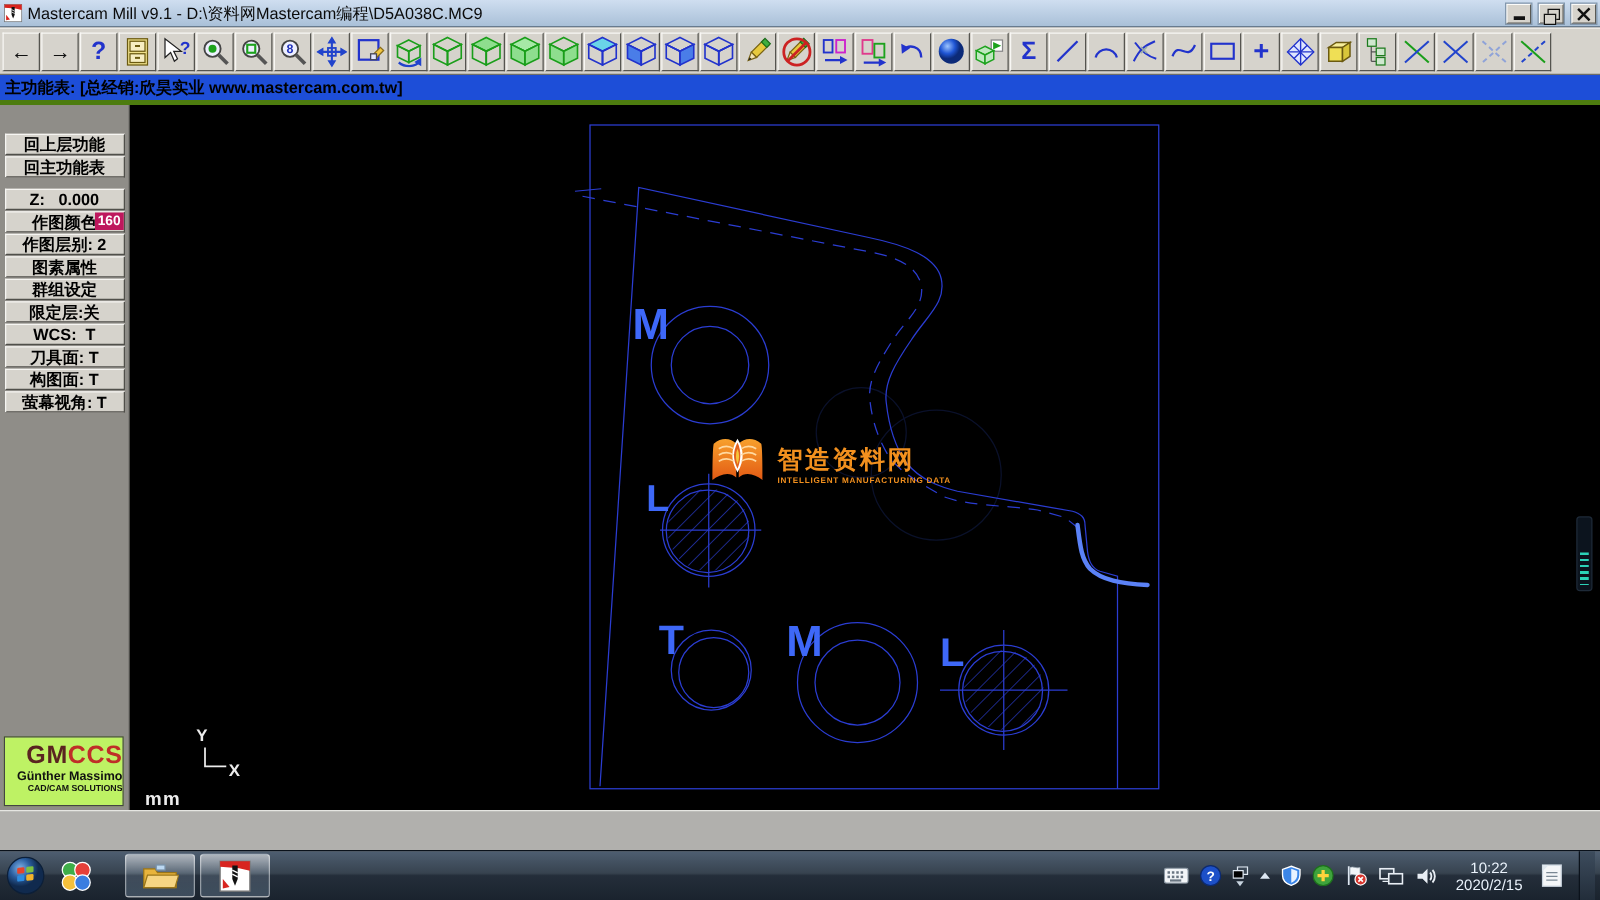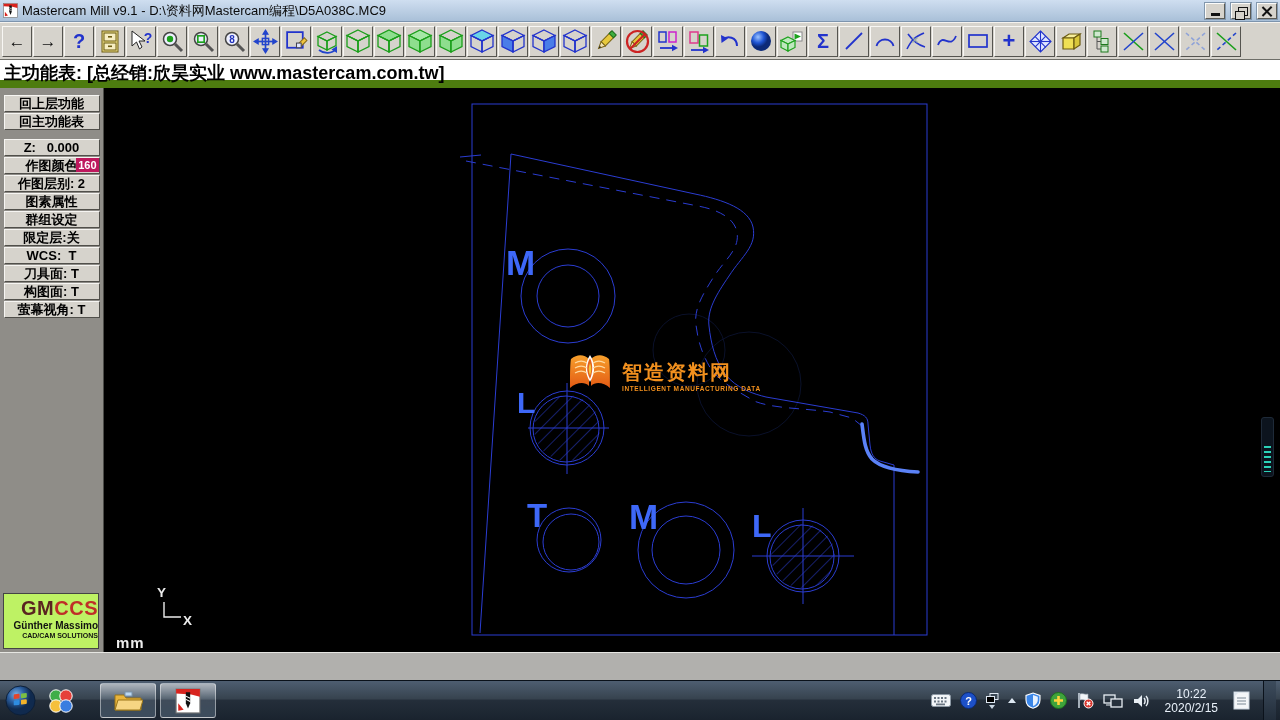--- a/index.html
+++ b/index.html
@@ -20,31 +20,31 @@
   .glyph-x:before{transform:rotate(45deg)}.glyph-x:after{transform:rotate(-45deg)}
 
   
   .toolbar{height:36px;background:#d6d3cc;display:flex;align-items:center;padding:0 1px;
     border-top:1px solid #f4f2ee;border-bottom:1px solid #6e6e68}
   .tbtn{width:30px;height:31px;margin:0 0 0 1px;background:#d6d3cc;border:1px solid;
     border-color:#f8f7f4 #55544f #55544f #f8f7f4;display:flex;align-items:center;justify-content:center;padding:0}
   .ticon{display:flex;align-items:center;justify-content:center;line-height:1}
 
   
-  .menubar{height:19px;background:#ffffff;font-size:18px;font-weight:bold;color:#000;
-    padding:1px 0 0 4px;border-bottom:8px solid #4d7c0f}
+  .menubar{height:19px;background:#1d4ed8;font-size:13px;font-weight:bold;color:#000;
+    padding:1px 0 0 4px;border-bottom:4px solid #4d7c0f}
 
   
   .main{position:relative;height:564px;display:flex;background:#000}
   .sidebar{width:103px;background:#8f8d88;position:relative;border-right:1px solid #4c4c48;flex:none}
   .menu-panel{margin:2px 2px 0 2px;background:#b5b3ad;border:1px solid;border-color:#e9e8e3 #53524d #53524d #e9e8e3;
     padding:3px 0 5px 5px}
   .menu-item{font-size:15px;font-weight:bold;color:#000;line-height:18.6px;cursor:default;white-space:nowrap}
   .menu-item u{text-decoration:underline}
-  .navlist{margin-top:7px}
+  .navlist{margin-top:23px}
   .sbtn{display:block;width:96px;height:17px;margin:1px auto;background:#d6d3cc;border:1px solid;
     border-color:#f6f5f2 #504f4a #504f4a #f6f5f2;font-family:"Liberation Sans",sans-serif;
     font-size:13px;font-weight:bold;line-height:14px;text-align:center;color:#000;white-space:pre;
     position:relative;padding:0}
   .statuslist{margin-top:9px}
   .sbadge{position:absolute;right:0px;top:0px;background:#be185d;color:#fff;font-size:11px;
     font-weight:bold;padding:1px 2px;line-height:12px}
   .gmccs{position:absolute;left:3px;bottom:3px;width:94px;height:54px;background:#bef264;
     border:1px solid #444;text-align:right;overflow:hidden}
   .gmccs-name{font-size:20px;font-weight:900;letter-spacing:.5px;line-height:24px;margin-top:2px}

